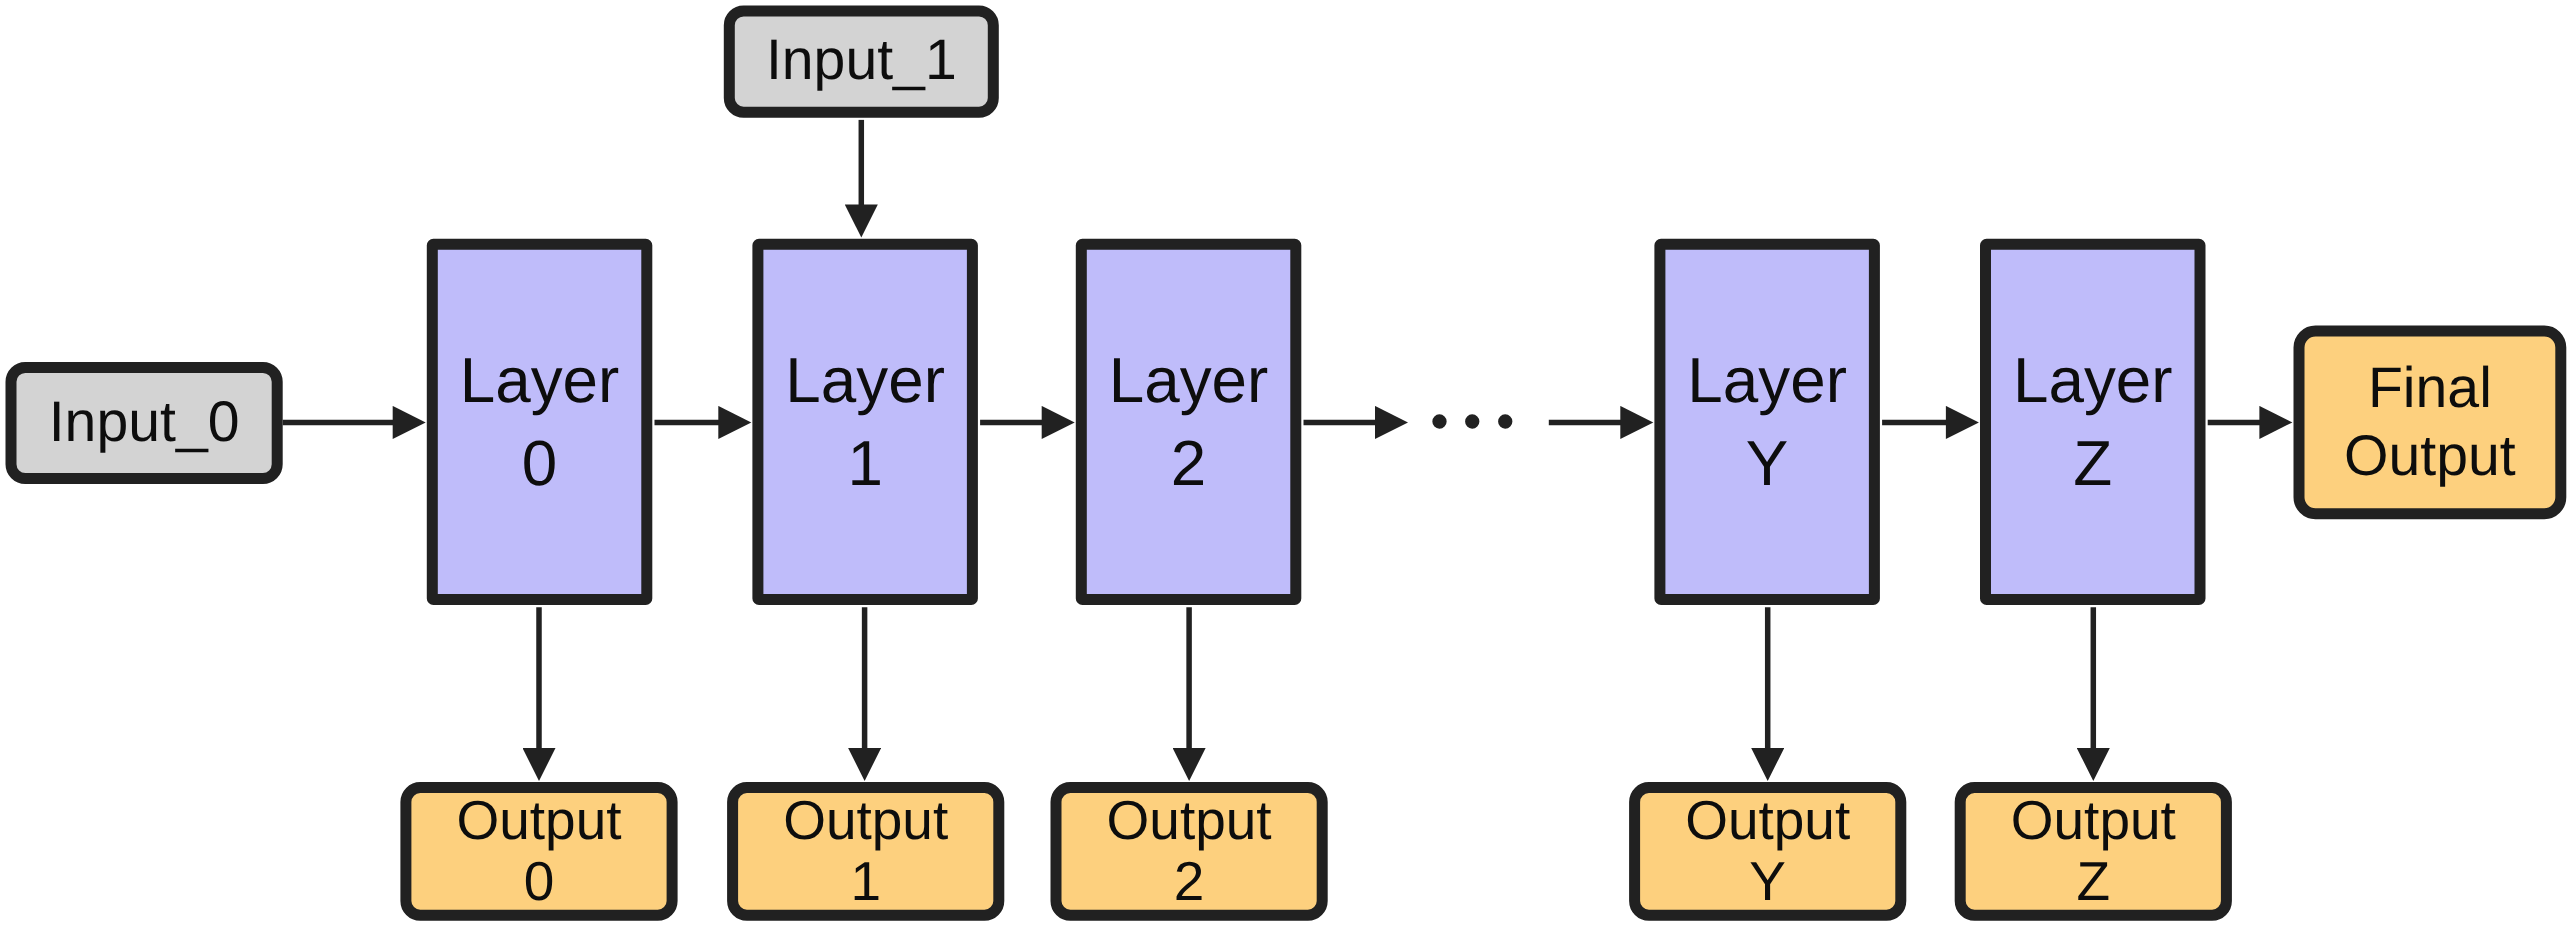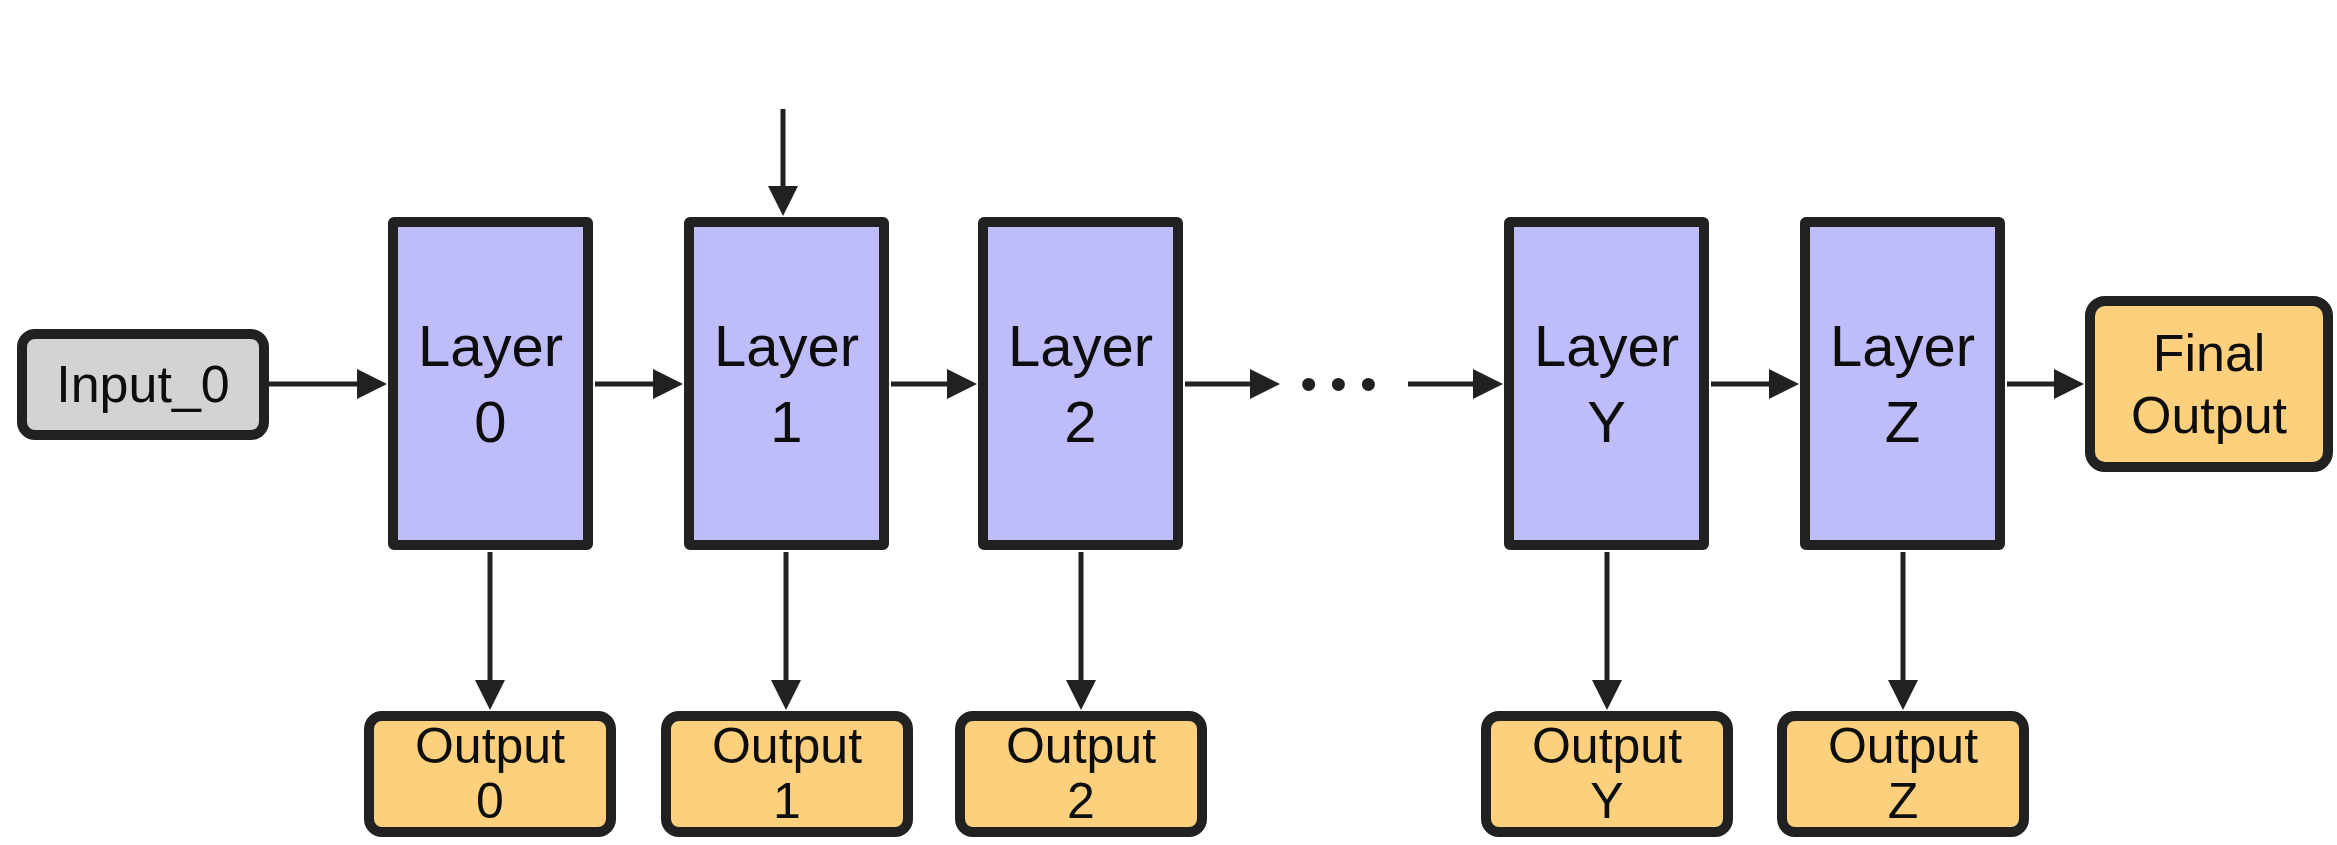--- a/index.html
+++ b/index.html
@@ -58,21 +58,21 @@
   }
   .ellipsis{
     position:absolute;
     left:1290px;top:357px;width:110px;height:54px;
     font-size:48px;line-height:54px;
     letter-spacing:13px;
     text-align:center;
     color:var(--stroke);
   }
   
-  #input-0 {left:17px;   top:329px; width:252px; height:111px;}
+  #input-0 {left:5px;   top:329px; width:252px; height:111px;}
   #input-1 {left:658px; top:5px;   width:250px; height:102px;}
   #layer-0 {left:388px; top:217px; width:205px; height:333px;}
   #layer-1 {left:684px; top:217px; width:205px; height:333px;}
   #layer-2 {left:978px; top:217px; width:205px; height:333px;}
   #layer-y {left:1504px;top:217px; width:205px; height:333px;}
   #layer-z {left:1800px;top:217px; width:205px; height:333px;}
   #output-0{left:364px; top:711px; width:252px; height:126px;}
   #output-1{left:661px; top:711px; width:252px; height:126px;}
   #output-2{left:955px; top:711px; width:252px; height:126px;}
   #output-y{left:1481px;top:711px; width:252px; height:126px;}
@@ -102,20 +102,23 @@
     <line x1="786" y1="552" x2="786" y2="701" marker-end="url(#ah)"></line>
     <line x1="1081" y1="552" x2="1081" y2="701" marker-end="url(#ah)"></line>
     <line x1="1607" y1="552" x2="1607" y2="701" marker-end="url(#ah)"></line>
     <line x1="1903" y1="552" x2="1903" y2="701" marker-end="url(#ah)"></line>
   </svg>
 
   <div class="node input-node" id="input-0">
     <span>Input_0</span>
   </div>
 
+  <div class="node input-node" id="input-1">
+    <span>Input_1</span>
+  </div>
 
   <div class="node layer-node" id="layer-0">
     <span>Layer</span>
     <span>0</span>
   </div>
   <div class="node layer-node" id="layer-1">
     <span>Layer</span>
     <span>1</span>
   </div>
   <div class="node layer-node" id="layer-2">

